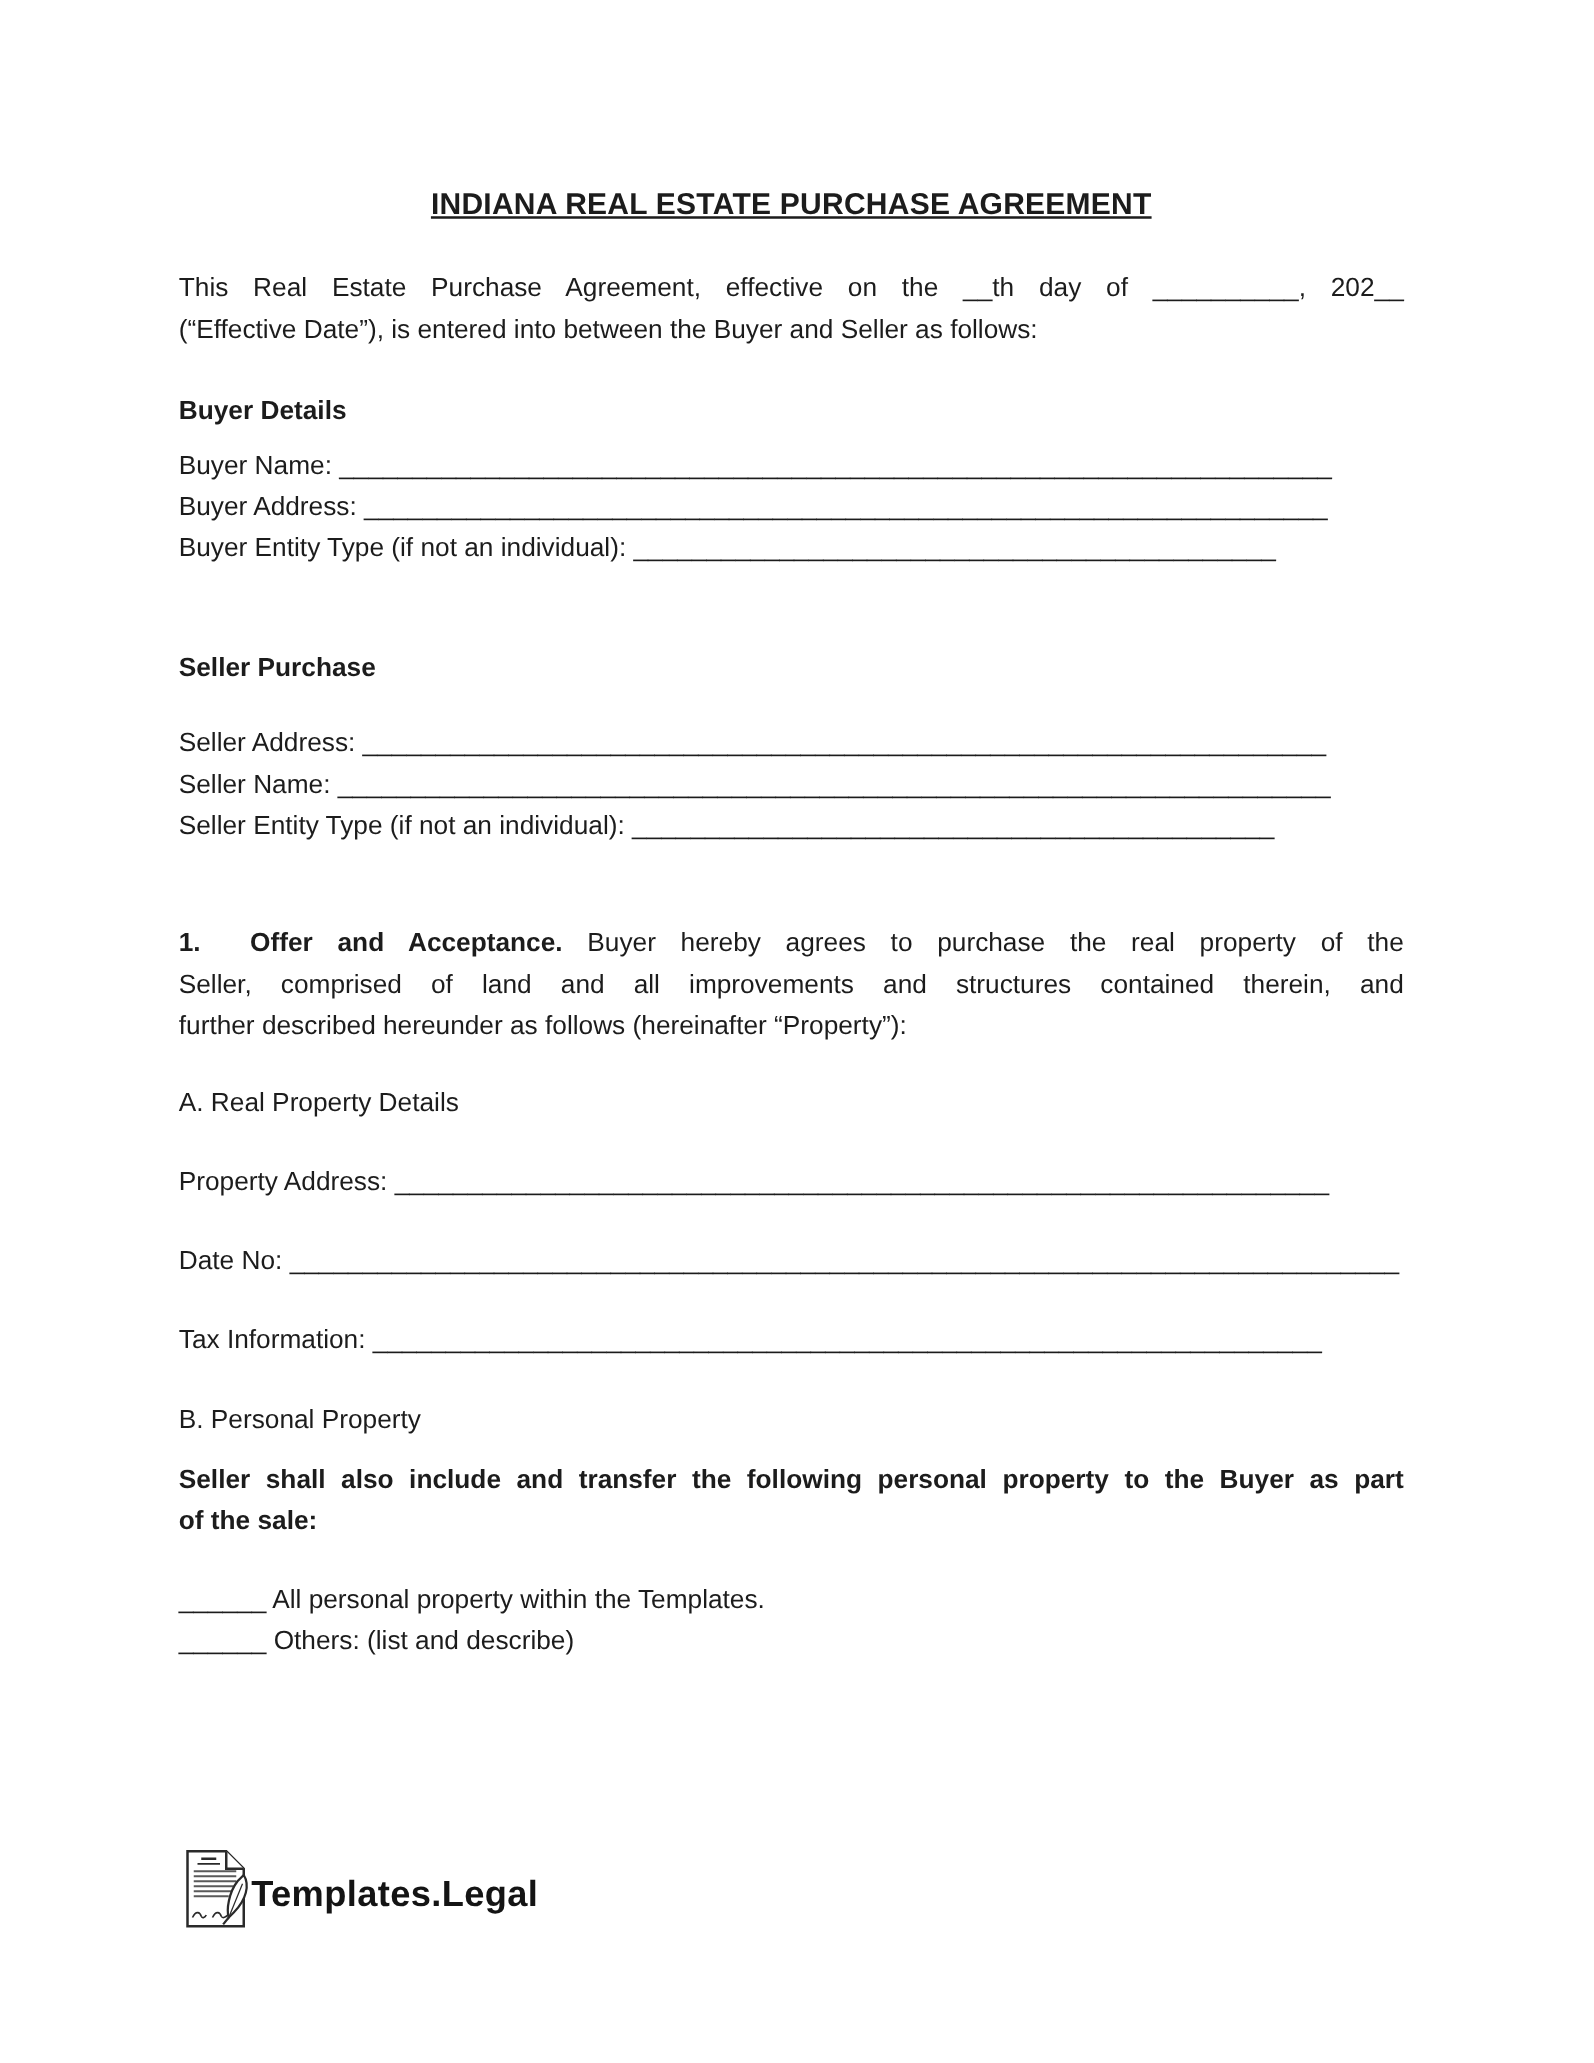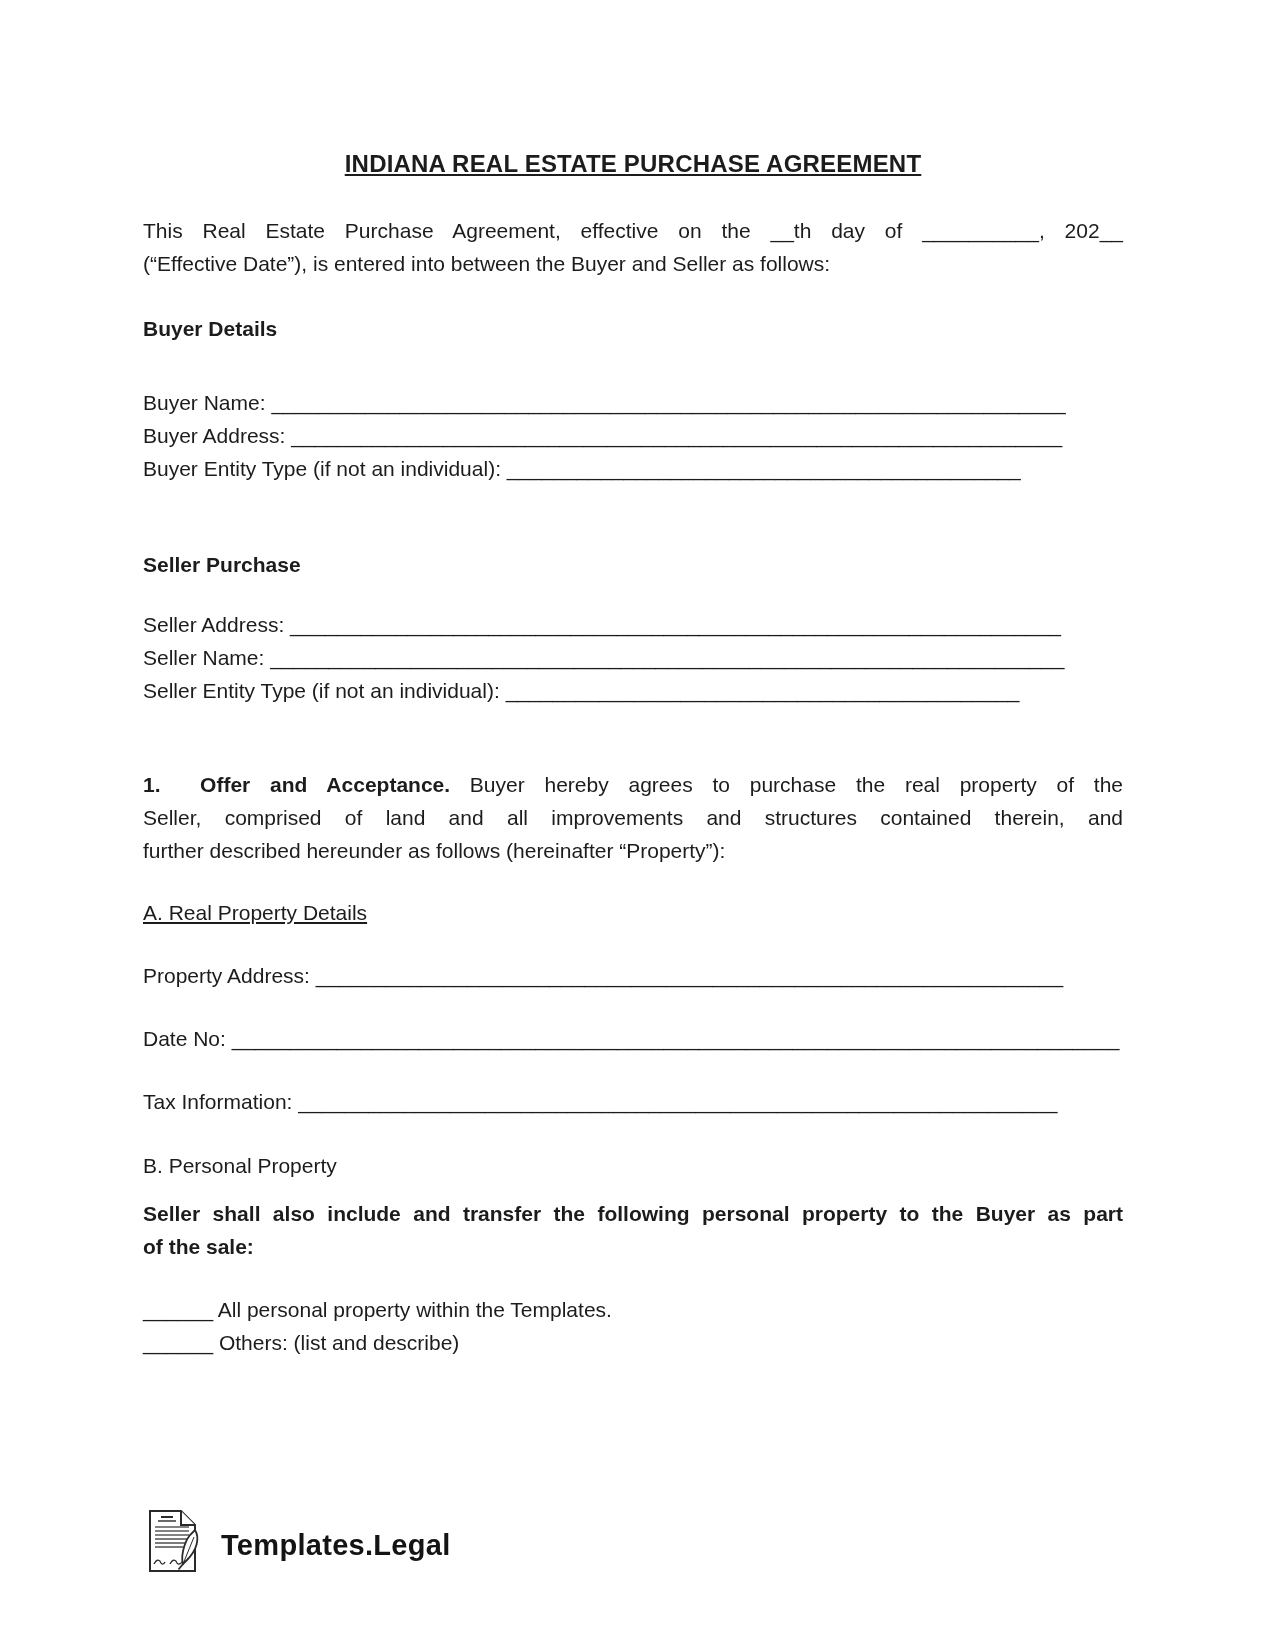--- a/index.html
+++ b/index.html
@@ -38,35 +38,34 @@
     text-justify: inter-word;
   }
   .blank-line {
     white-space: nowrap;
     overflow: hidden;
   }
   .bold { font-weight: bold; }
 
   .m-intro   { margin-top: 32px; }
   .m-bheading{ margin-top: 32px; }
-  .m-bblock  { margin-top: 41px; }
+  .m-bblock  { margin-top: 11px; }
   .m-sheading{ margin-top: 63px; }
   .m-sblock  { margin-top: 27px; }
   .m-sec1    { margin-top: 61px; }
-  .m-ahead   { margin-top: 29px; text-decoration: underline; }
+  .m-ahead   { margin-top: 29px; }
   .m-field   { margin-top: 30px; }
   .m-bhead2  { margin-top: 31px; }
   .m-ppara   { margin-top: 15px; font-weight: bold; }
   .m-options { margin-top: 30px; }
 
   .footer {
     margin-top: 149px;
     display: flex;
     align-items: center;
-    gap: 20px;
   }
   .brand-text {
     font-size: 29px;
     font-weight: bold;
     color: #141414;
     letter-spacing: 0.3px;
   }
 </style>
 </head>
 <body>

